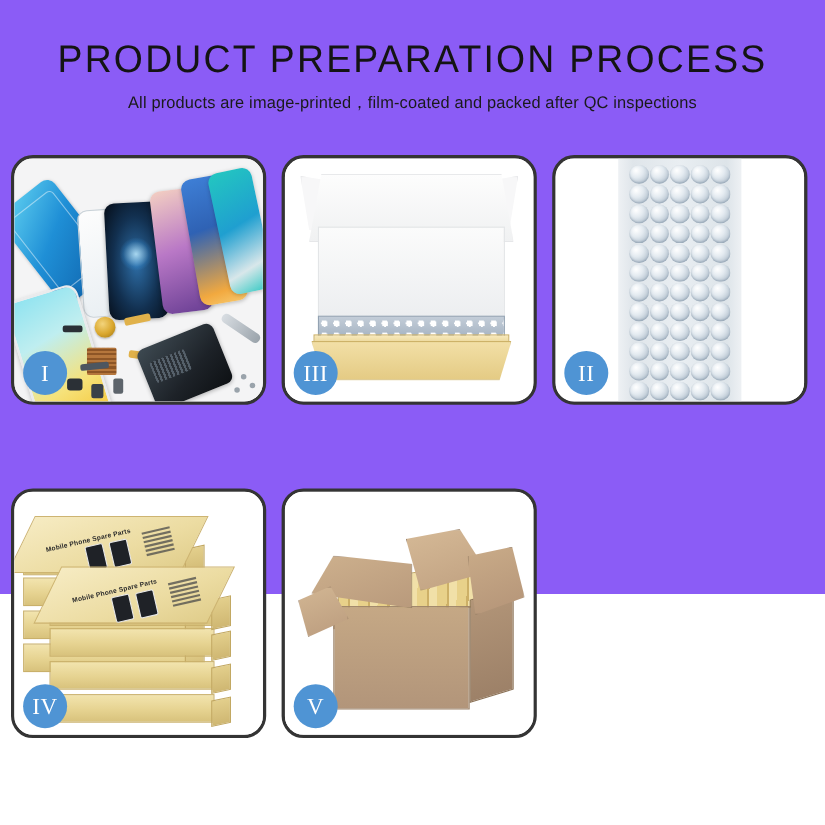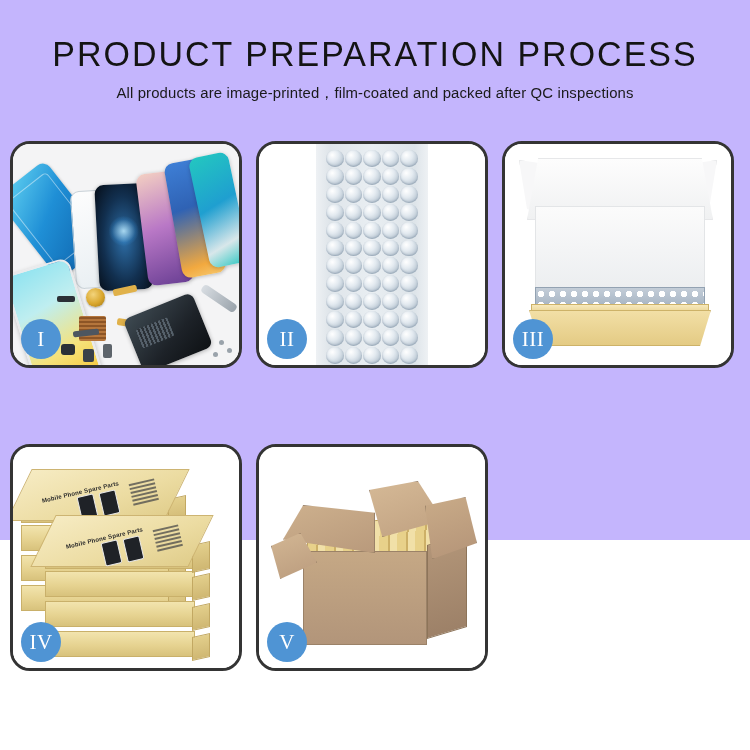--- a/index.html
+++ b/index.html
@@ -2,21 +2,21 @@
 <html><head>
 <meta charset="utf-8">
 <style>
   * { box-sizing: border-box; margin: 0; padding: 0; }
   html, body {
     width: 750px; height: 750px;
     background: #ffffff;
     font-family: "Liberation Sans", sans-serif;
     overflow: hidden;
   }
-  .page { position: relative; width: 750px; height: 540px; background: #c4b5fd; }
+  .page { position: relative; width: 750px; height: 540px; background: #8b5cf6; }
 
   
   .header { position: absolute; top: 0; left: 0; width: 750px; text-align: center; }
   .title {
     margin-top: 34px;
     font-size: 35px;
     font-weight: 500;
     letter-spacing: 2.1px;
     color: #141414;
     font-family: "Liberation Sans", sans-serif;
@@ -372,99 +372,99 @@
         <div class="ph-screen s-board"></div>
         <div class="tool"></div>
         <div class="screw" style="left:206px;top:196px"></div>
         <div class="screw" style="left:214px;top:204px"></div>
         <div class="screw" style="left:200px;top:208px"></div>
       </div>
       <div class="badge">I</div>
     </div>
 
     <div class="panel">
-      <div class="scene p2">
-        <div class="wrap-sheet"></div>
-        <div class="bubbles" id="bubble-grid">
-            <div class="bub"></div>
-            <div class="bub"></div>
-            <div class="bub"></div>
-            <div class="bub"></div>
-            <div class="bub"></div>
-            <div class="bub"></div>
-            <div class="bub"></div>
-            <div class="bub"></div>
-            <div class="bub"></div>
-            <div class="bub"></div>
-            <div class="bub"></div>
-            <div class="bub"></div>
-            <div class="bub"></div>
-            <div class="bub"></div>
-            <div class="bub"></div>
-            <div class="bub"></div>
-            <div class="bub"></div>
-            <div class="bub"></div>
-            <div class="bub"></div>
-            <div class="bub"></div>
-            <div class="bub"></div>
-            <div class="bub"></div>
-            <div class="bub"></div>
-            <div class="bub"></div>
-            <div class="bub"></div>
-            <div class="bub"></div>
-            <div class="bub"></div>
-            <div class="bub"></div>
-            <div class="bub"></div>
-            <div class="bub"></div>
-            <div class="bub"></div>
-            <div class="bub"></div>
-            <div class="bub"></div>
-            <div class="bub"></div>
-            <div class="bub"></div>
-            <div class="bub"></div>
-            <div class="bub"></div>
-            <div class="bub"></div>
-            <div class="bub"></div>
-            <div class="bub"></div>
-            <div class="bub"></div>
-            <div class="bub"></div>
-            <div class="bub"></div>
-            <div class="bub"></div>
-            <div class="bub"></div>
-            <div class="bub"></div>
-            <div class="bub"></div>
-            <div class="bub"></div>
-            <div class="bub"></div>
-            <div class="bub"></div>
-            <div class="bub"></div>
-            <div class="bub"></div>
-            <div class="bub"></div>
-            <div class="bub"></div>
-            <div class="bub"></div>
-            <div class="bub"></div>
-            <div class="bub"></div>
-            <div class="bub"></div>
-            <div class="bub"></div>
-            <div class="bub"></div>
-          </div>
-      </div>
-      <div class="badge">II</div>
-    </div>
-
-    <div class="panel">
       <div class="scene p3">
         <div class="lid-flapL"></div>
         <div class="lid-flapR"></div>
         <div class="lid-back"></div>
         <div class="foam"></div>
         <div class="bub-layer"></div>
         <div class="box-rim-y"></div>
         <div class="box-front-y"></div>
       </div>
       <div class="badge">III</div>
+    </div>
+
+    <div class="panel">
+      <div class="scene p2">
+        <div class="wrap-sheet"></div>
+        <div class="bubbles" id="bubble-grid">
+            <div class="bub"></div>
+            <div class="bub"></div>
+            <div class="bub"></div>
+            <div class="bub"></div>
+            <div class="bub"></div>
+            <div class="bub"></div>
+            <div class="bub"></div>
+            <div class="bub"></div>
+            <div class="bub"></div>
+            <div class="bub"></div>
+            <div class="bub"></div>
+            <div class="bub"></div>
+            <div class="bub"></div>
+            <div class="bub"></div>
+            <div class="bub"></div>
+            <div class="bub"></div>
+            <div class="bub"></div>
+            <div class="bub"></div>
+            <div class="bub"></div>
+            <div class="bub"></div>
+            <div class="bub"></div>
+            <div class="bub"></div>
+            <div class="bub"></div>
+            <div class="bub"></div>
+            <div class="bub"></div>
+            <div class="bub"></div>
+            <div class="bub"></div>
+            <div class="bub"></div>
+            <div class="bub"></div>
+            <div class="bub"></div>
+            <div class="bub"></div>
+            <div class="bub"></div>
+            <div class="bub"></div>
+            <div class="bub"></div>
+            <div class="bub"></div>
+            <div class="bub"></div>
+            <div class="bub"></div>
+            <div class="bub"></div>
+            <div class="bub"></div>
+            <div class="bub"></div>
+            <div class="bub"></div>
+            <div class="bub"></div>
+            <div class="bub"></div>
+            <div class="bub"></div>
+            <div class="bub"></div>
+            <div class="bub"></div>
+            <div class="bub"></div>
+            <div class="bub"></div>
+            <div class="bub"></div>
+            <div class="bub"></div>
+            <div class="bub"></div>
+            <div class="bub"></div>
+            <div class="bub"></div>
+            <div class="bub"></div>
+            <div class="bub"></div>
+            <div class="bub"></div>
+            <div class="bub"></div>
+            <div class="bub"></div>
+            <div class="bub"></div>
+            <div class="bub"></div>
+          </div>
+      </div>
+      <div class="badge">II</div>
     </div>
 
     <div class="panel">
       <div class="scene p4">
         <div class="stack">
 
           <div class="kbox" style="left:2px;  top:62px;">
               <span class="side"></span>
             </div>
           <div class="kbox" style="left:2px;  top:92px;">

